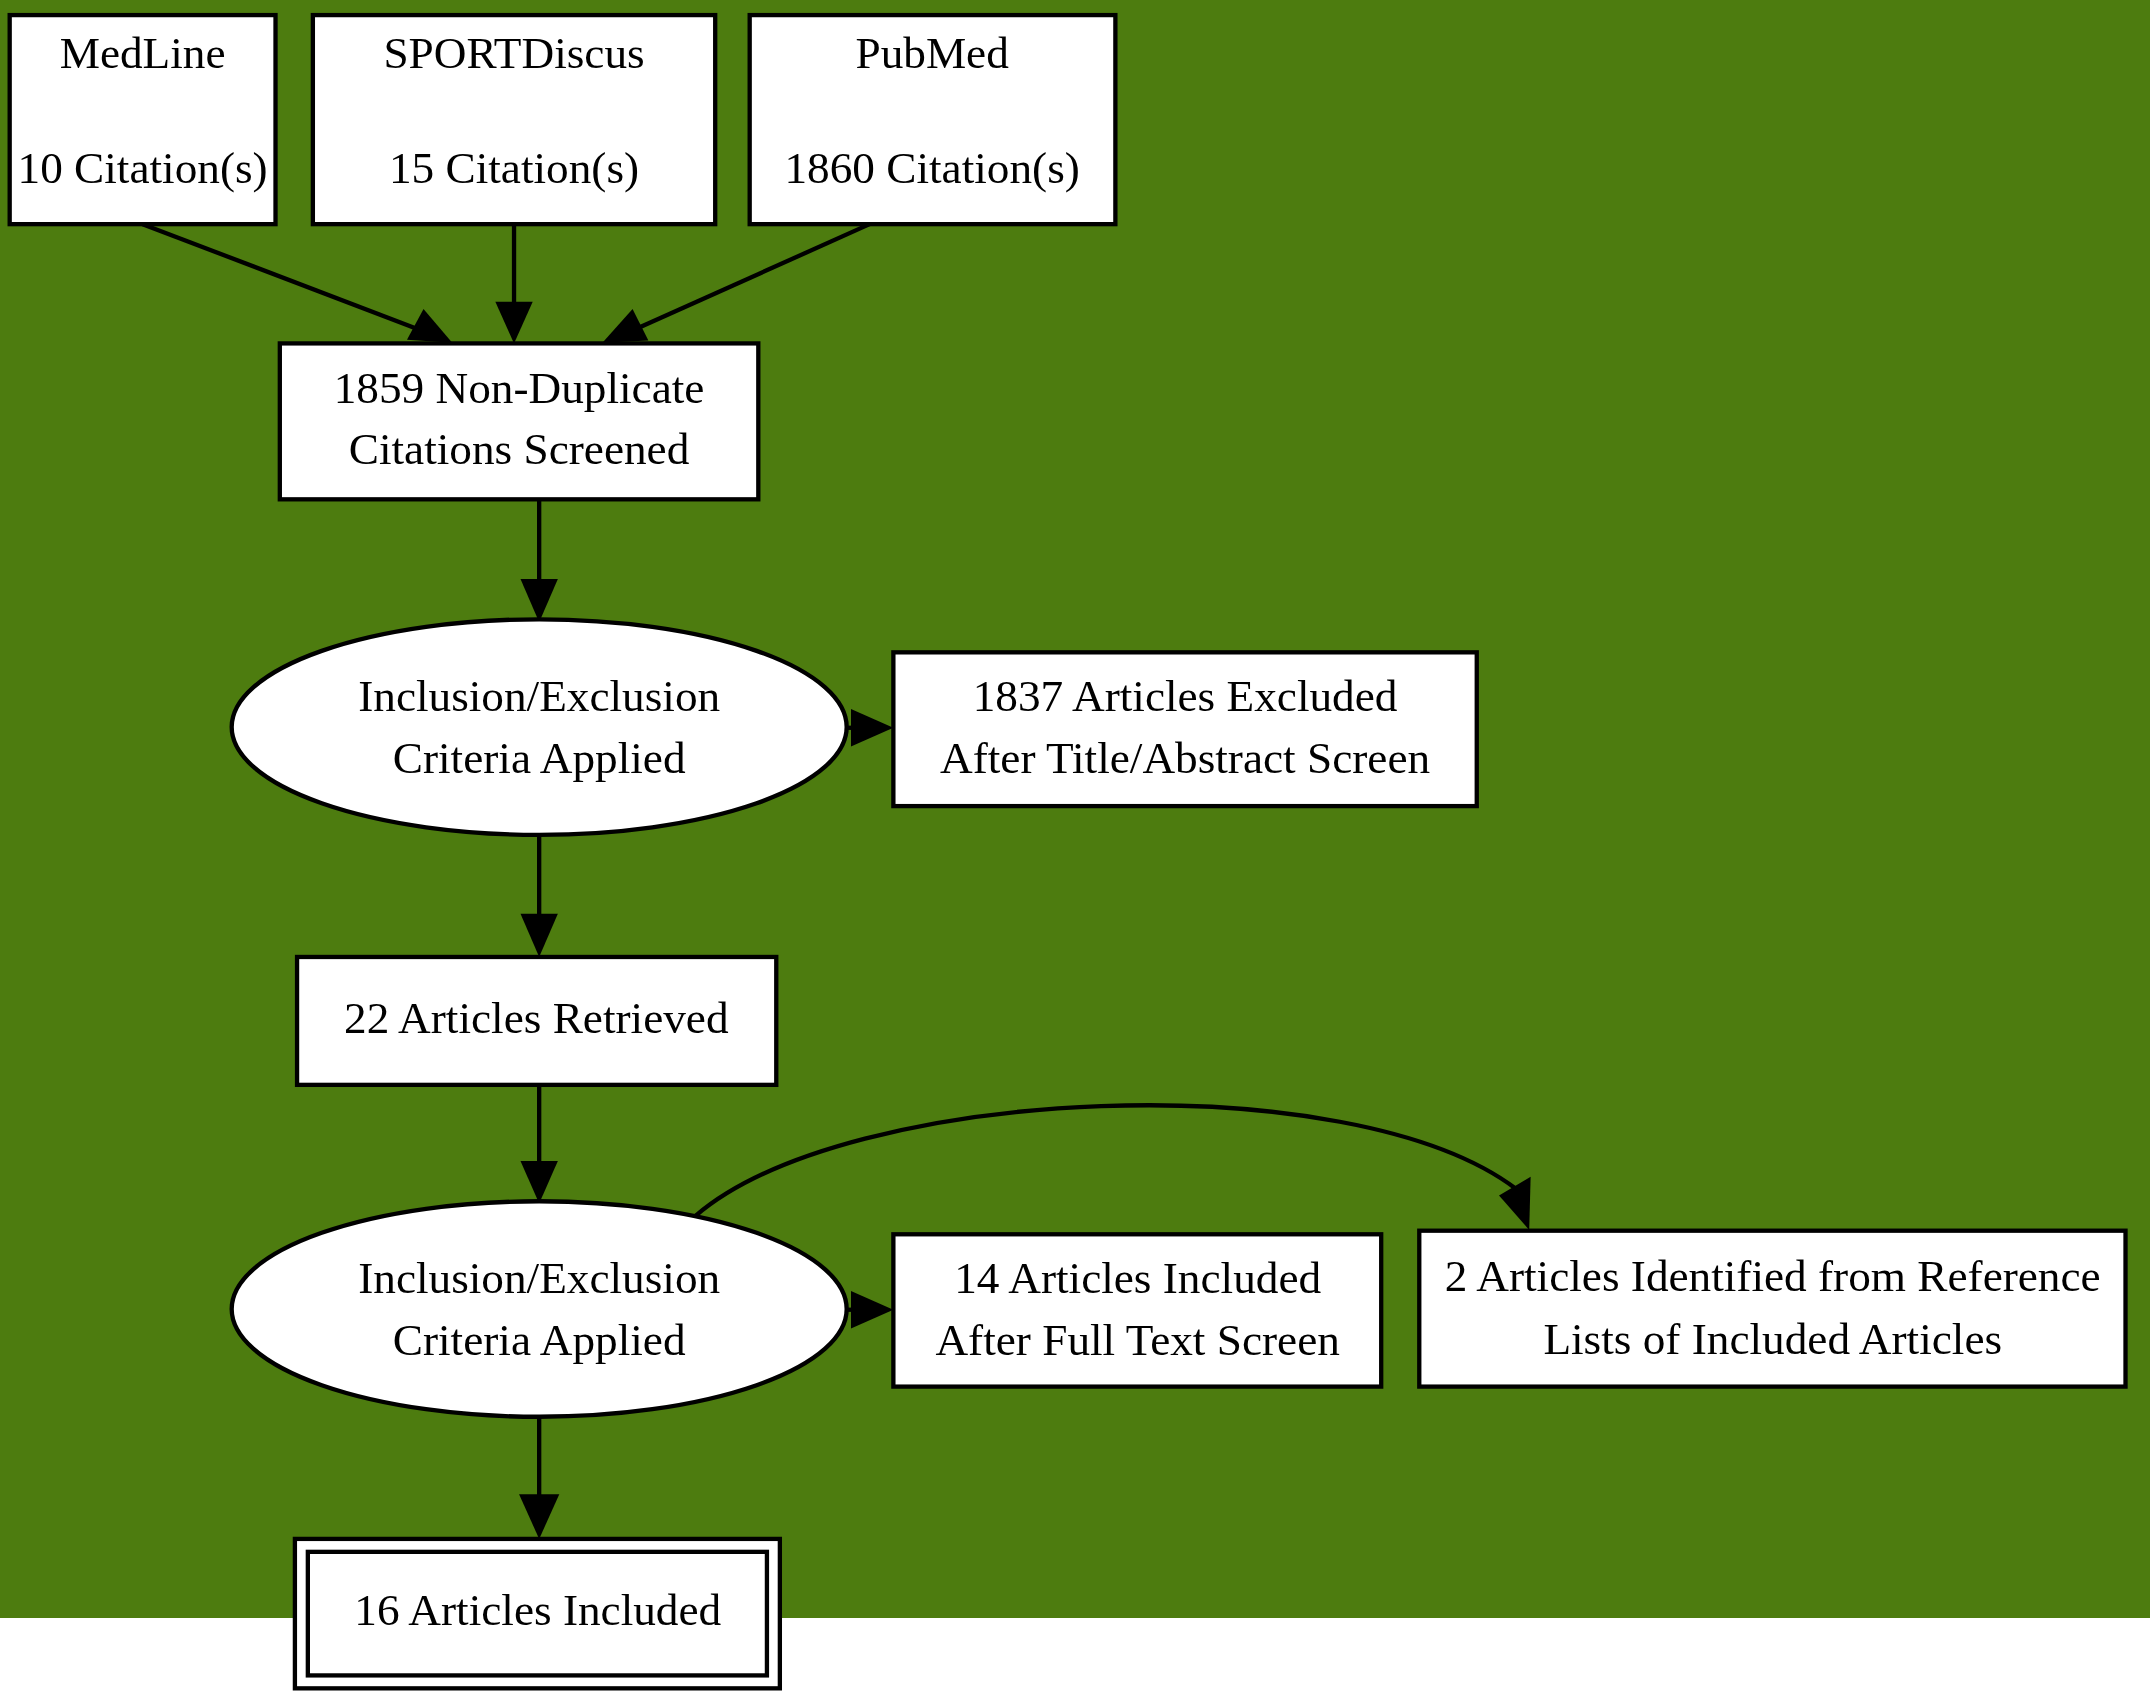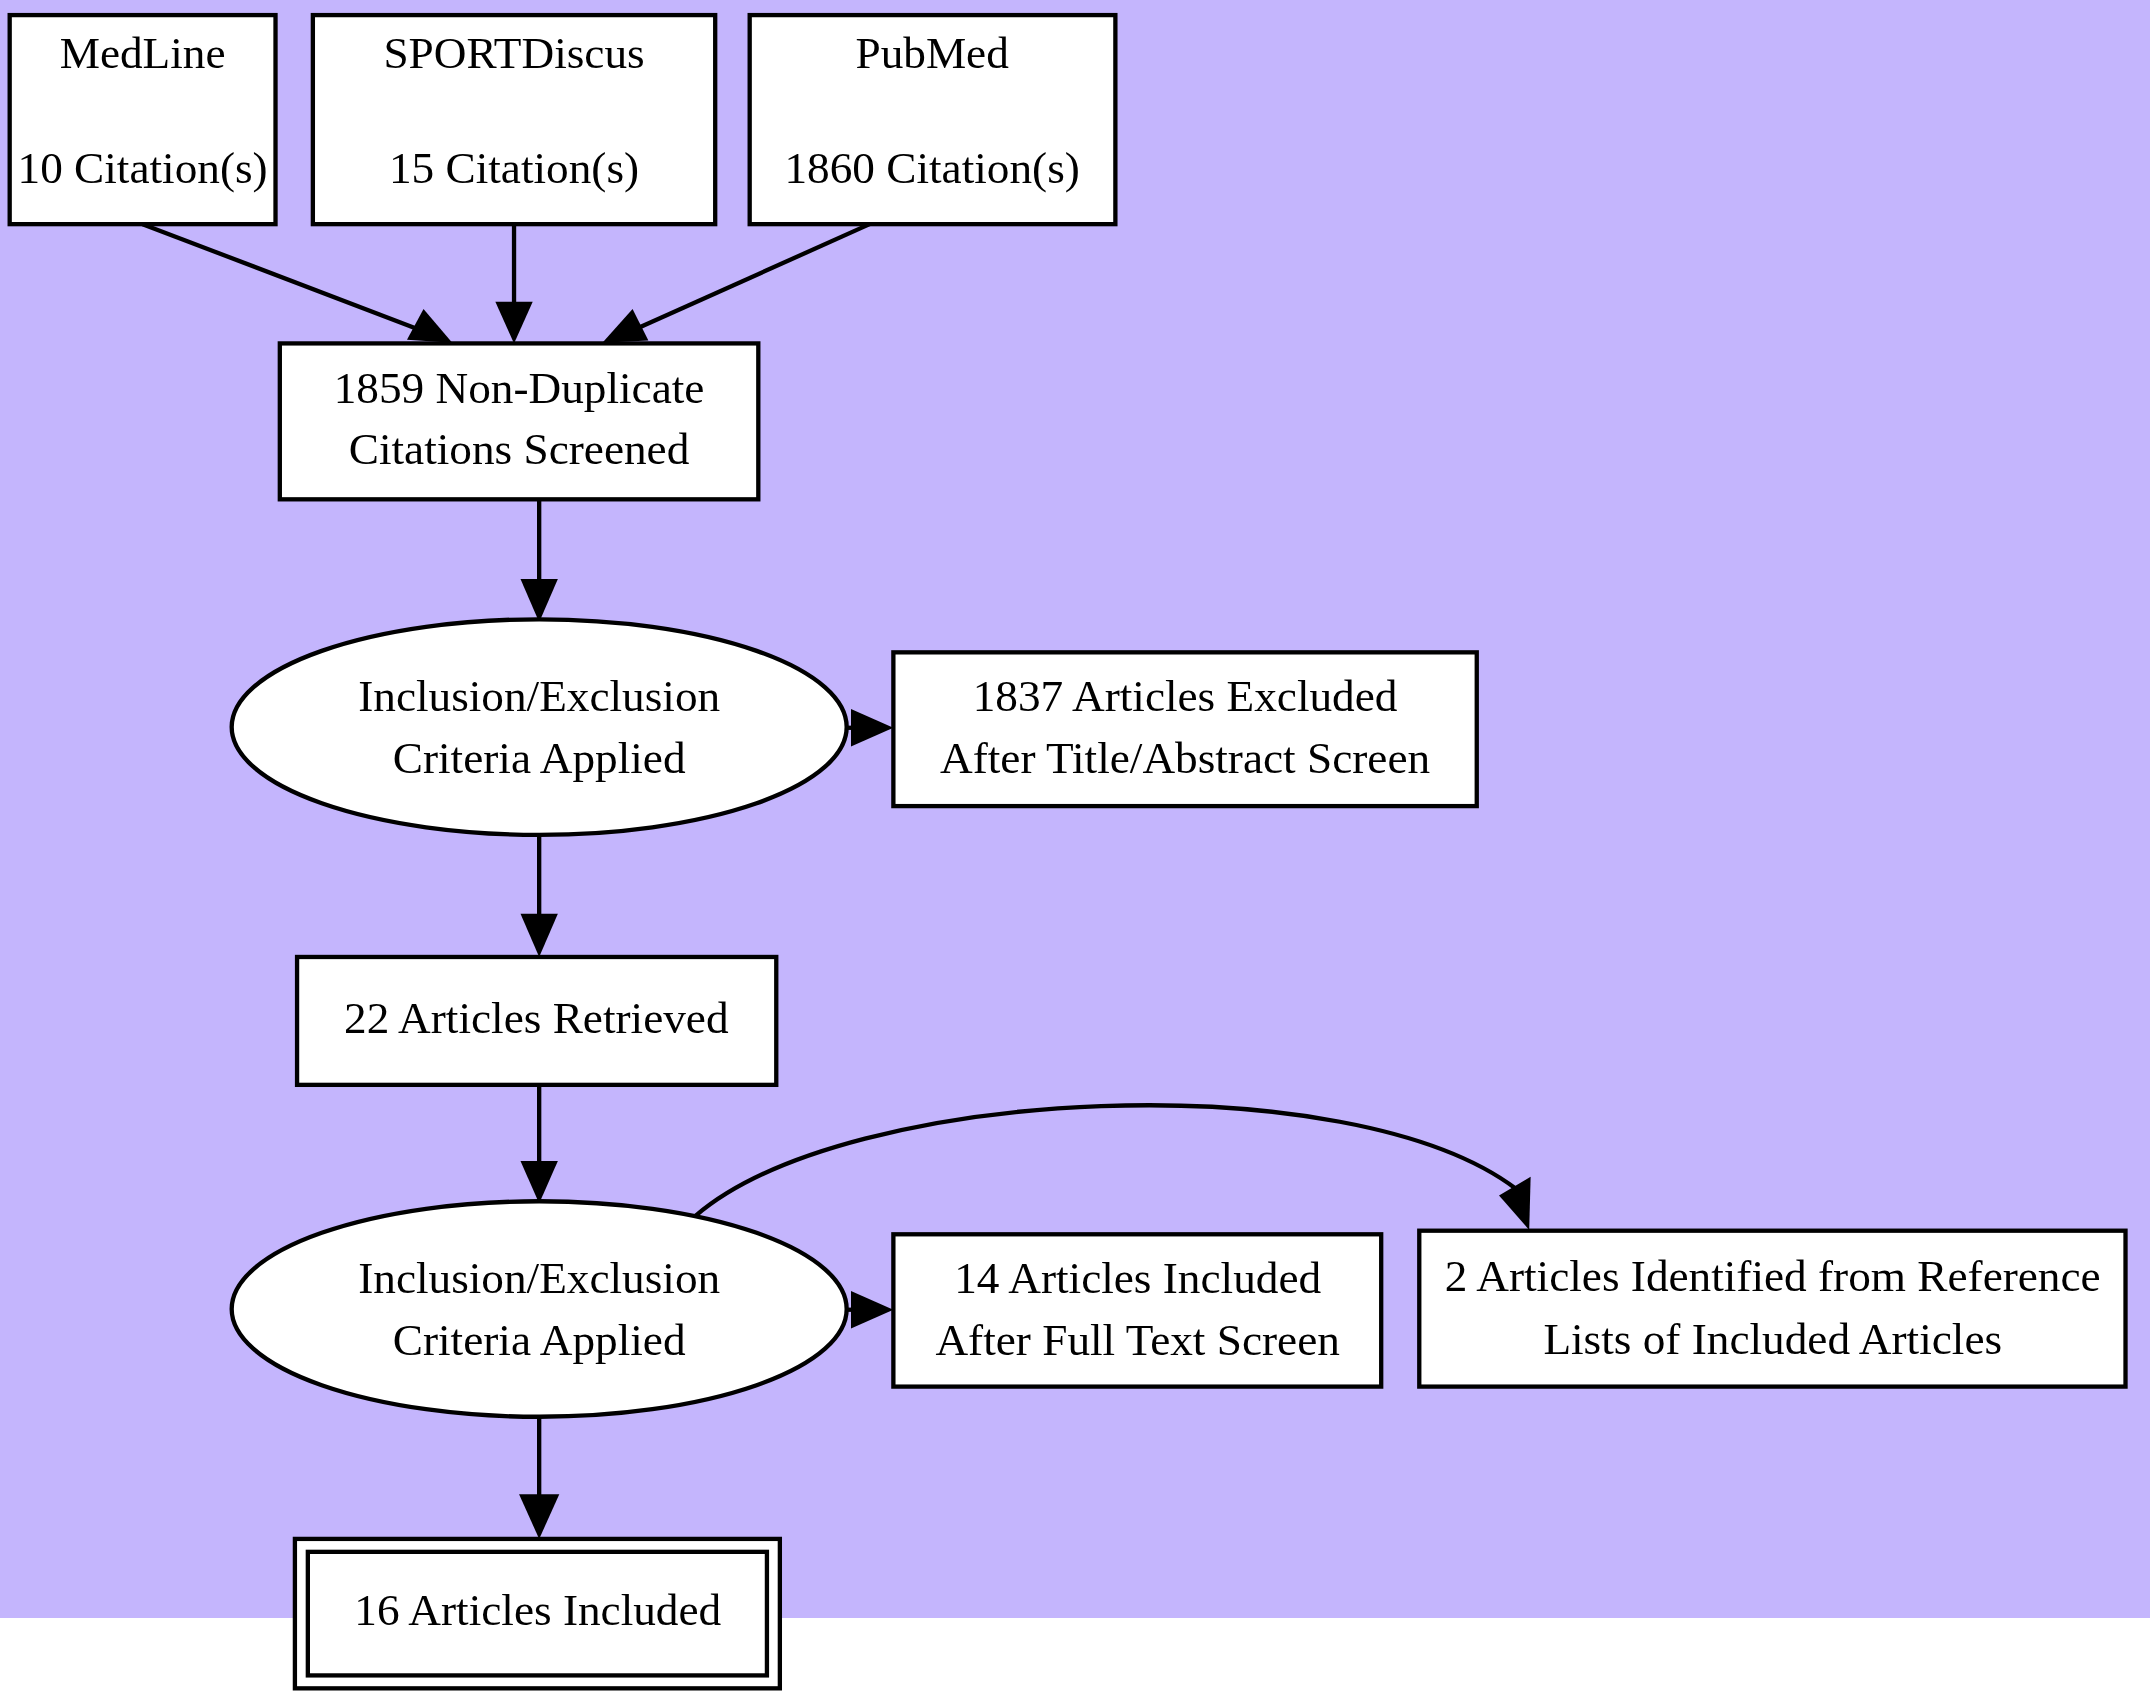--- a/index.html
+++ b/index.html
@@ -9,21 +9,21 @@
   }
   body {
     width: 2151px;
     height: 1702px;
     font-family: "Liberation Serif", "DejaVu Serif", serif;
   }
   #diagram-root {
     position: relative;
     width: 2151px;
     height: 1618px;
-    background: #c4b5fd;
+    background: #4d7c0f;
   }
   svg.flow {
     display: block;
     width: 2151px;
     height: 1702px;
   }
   .node-box {
     fill: #ffffff;
     stroke: #000000;
     stroke-width: 6;

